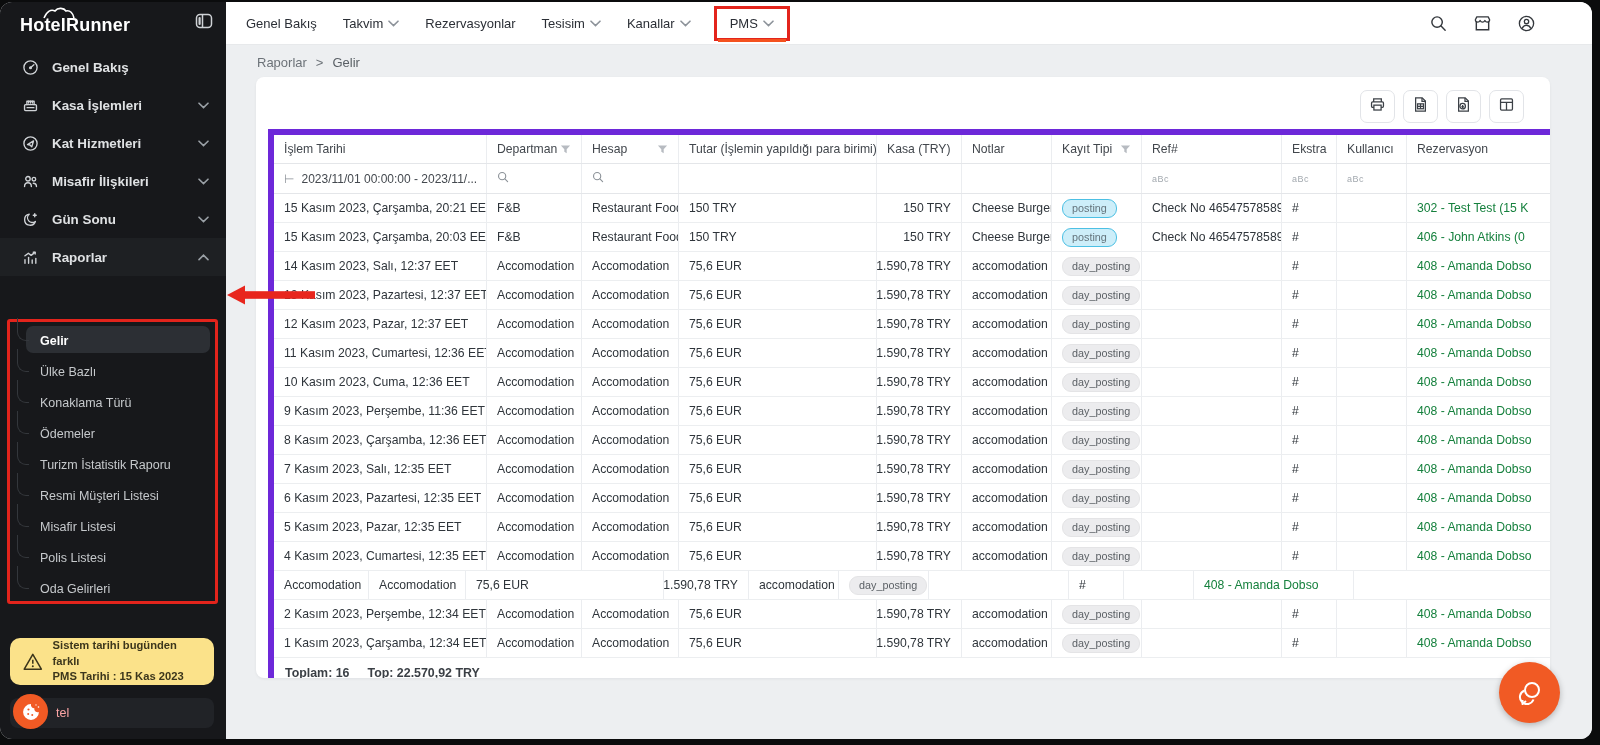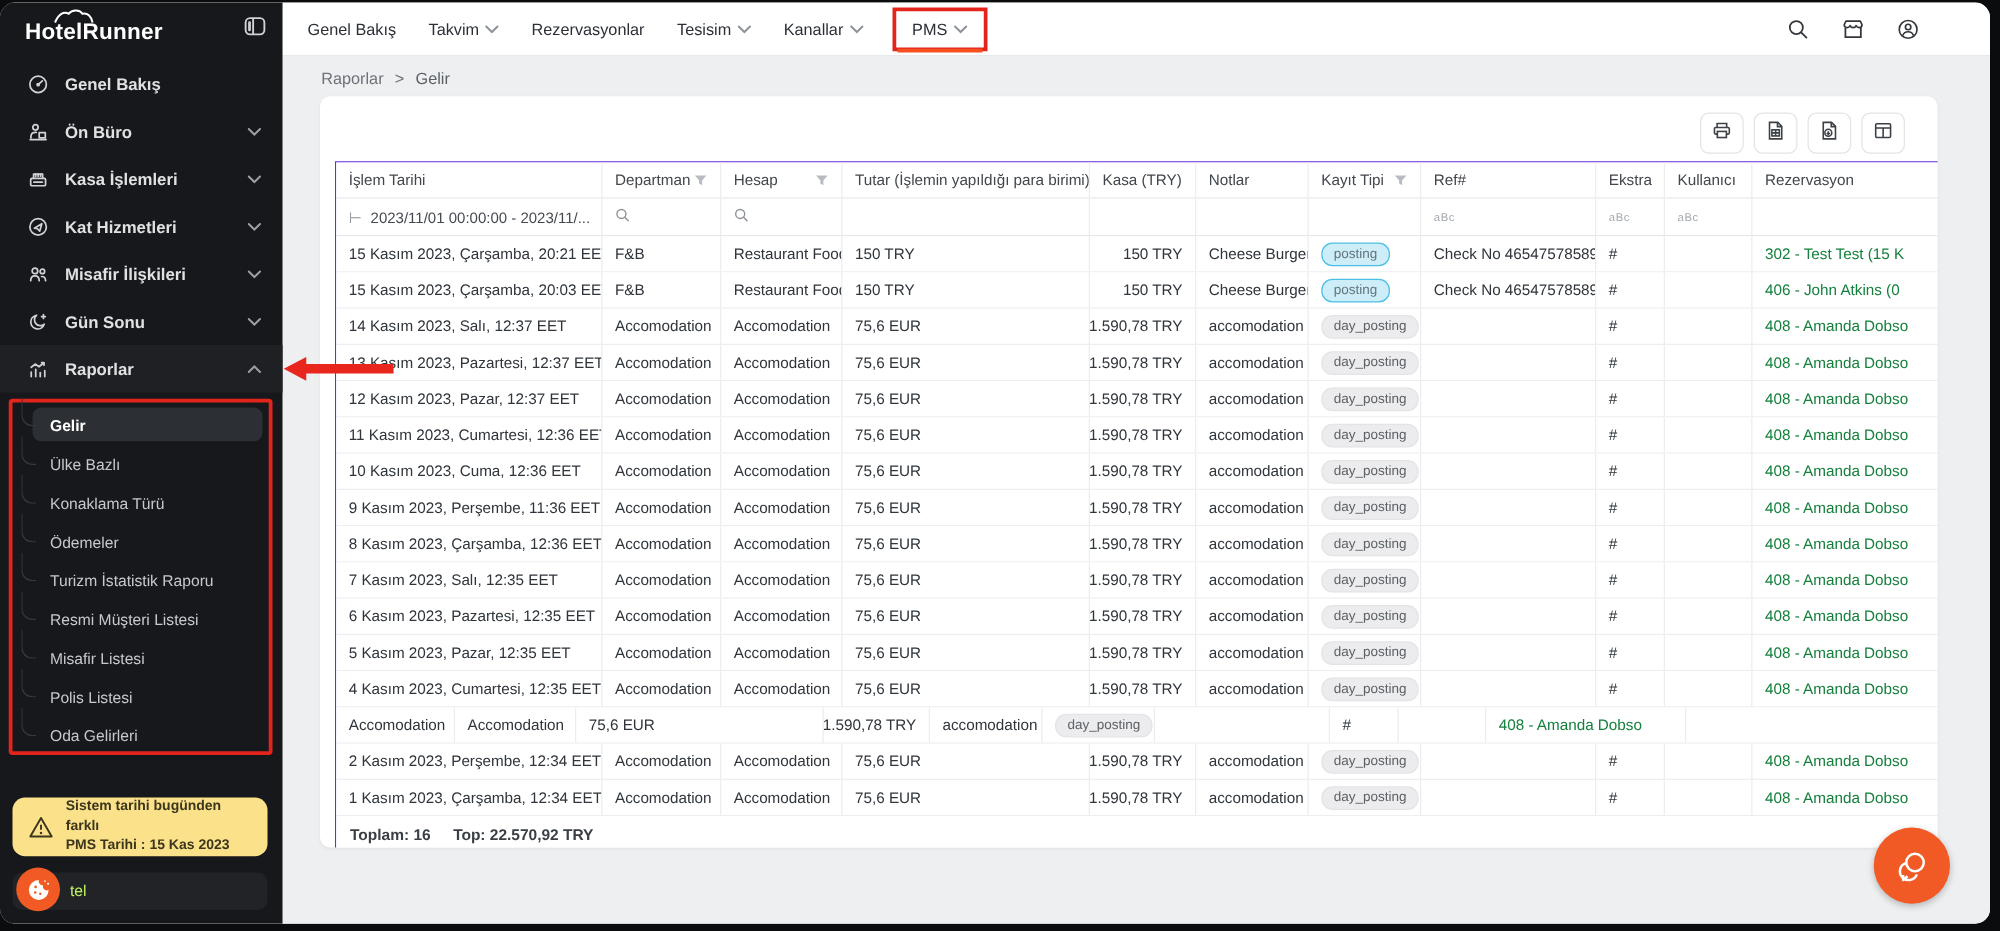--- a/index.html
+++ b/index.html
@@ -18,21 +18,21 @@
   .nav-it .ic{width:18px;height:18px;flex:none;display:flex;align-items:center;justify-content:center}
   .nav-it .chev{margin-left:auto;margin-right:17px;color:#9aa0a6;display:flex}
   .nav-it.sel{background:#1e2023}
   .submenu{position:absolute;left:7px;top:317px;width:211px;height:285px;border:3px solid #e3241c;border-radius:3px;box-sizing:border-box;padding-top:3px;z-index:2}
   .subit{position:relative;height:31px;display:flex;align-items:center;padding-left:30px;font-size:12.5px;color:#c6c9cc;cursor:pointer}
   .subit::after{content:"";position:absolute;left:7px;top:-7px;width:11px;height:22px;border-left:1px solid #34373c;border-bottom:1px solid #34373c;border-bottom-left-radius:9px}
   .subit.active{color:#fff;font-weight:700}
   .subit.active::before{content:"";position:absolute;left:16px;right:5px;top:1px;bottom:3px;background:#2c2f34;border-radius:7px}
   .subit span{position:relative;z-index:1}
   .warning{position:absolute;left:10px;top:636px;width:204px;height:47px;background:#fbe28a;border-radius:10px;display:flex;align-items:center;gap:9px;padding:0 10px 0 12px;box-sizing:border-box;color:#3c361c;font-size:11.2px;font-weight:600;line-height:1.4}
-  .hotelrow{position:absolute;left:10px;top:696px;width:204px;height:30px;background:#212327;border-radius:8px;color:#bef264;font-size:12.5px;display:flex;align-items:center;padding-left:46px;box-sizing:border-box}
+  .hotelrow{position:absolute;left:10px;top:696px;width:204px;height:30px;background:#212327;border-radius:8px;color:#fca5a5;font-size:12.5px;display:flex;align-items:center;padding-left:46px;box-sizing:border-box}
   .cookie{position:absolute;left:13px;top:692px;width:35px;height:35px;border-radius:50%;background:#f15a24;display:flex;align-items:center;justify-content:center;cursor:pointer;z-index:4}
 
   
   .topnav{position:absolute;left:226px;top:0;right:0;height:42px;background:#fff;border-bottom:1px solid #e7e9eb;display:flex;align-items:center;z-index:2}
   .tn-items{display:flex;align-items:center;gap:26px;padding-left:20px}
   .tn-it{font-size:13px;font-weight:500;color:#2b2f36;display:flex;align-items:center;gap:5px;cursor:pointer;white-space:nowrap}
   .tn-it .chev{color:#8d939a;display:flex}
   .tn-box{border:3px solid #e3241c;padding:7px 13px;position:relative;margin:0 -3px}
   .tn-box::after{content:"";position:absolute;left:1px;right:1px;bottom:-4px;height:3px;background:#f4511e}
   .tn-right{margin-left:auto;display:flex;align-items:center;gap:25px;padding-right:56px}
@@ -40,21 +40,21 @@
 
   
   .content{position:absolute;left:226px;top:42px;right:0;bottom:0;background:#edeff1}
   .breadcrumb{position:absolute;left:31px;top:11px;font-size:13px;color:#6c7278;display:flex;gap:9px;align-items:center}
   .breadcrumb .cur{color:#5a6066}
   .card{position:absolute;left:30px;top:33px;width:1294px;height:601px;background:#fff;border-radius:8px;box-shadow:0 1px 3px rgba(16,24,40,.06);overflow:hidden}
   .toolbar{position:absolute;top:13px;right:26px;display:flex;gap:8px}
   .tool-btn{width:33px;height:31px;border:1px solid #e2e4e8;border-radius:7px;background:#fff;display:flex;align-items:center;justify-content:center;color:#3c4147;cursor:pointer}
 
   
-  .tablewrap{position:absolute;left:12px;top:52px;width:1293px;border:1px solid #6d28d9;box-sizing:content-box}
+  .tablewrap{position:absolute;left:12px;top:52px;width:1293px;border:6px solid #6d28d9;box-sizing:content-box}
   .trow{display:flex;border-bottom:1px solid #eceef0;background:#fff}
   .tcell{flex:none;box-sizing:border-box;border-right:1px solid #ebedf0;padding:0 10px;display:flex;align-items:center;font-size:12.2px;color:#2f353b;white-space:nowrap;overflow:hidden}
   .thead .tcell{color:#42474d;font-weight:500;justify-content:flex-start}
   .thead{height:28px;border-bottom:1px solid #e4e6e9}
   .tfilter{height:29px;border-bottom:1px solid #e4e6e9}
   .tfilter .tcell{color:#44494f;font-size:12px;gap:7px}
   .tdata{height:28px}
   .funnel{margin-left:auto;display:flex}
   .num{justify-content:flex-end}
   .abc{font-size:9px;color:#a3a9af;letter-spacing:.5px}
@@ -92,36 +92,20 @@
     <div class="nav" id="side-nav">
         <div class="nav-it">
           <span class="ic">
             <svg width="17" height="17" viewBox="0 0 16 16" fill="none" stroke="#cfd2d6" stroke-width="1.3" stroke-linecap="round" stroke-linejoin="round">
               <circle cx="8" cy="8" r="6.2"></circle>
               <path d="M8 8.2 L11.2 5.4"></path>
               <circle cx="8" cy="8.2" r=".8" fill="#cfd2d6"></circle>
             </svg>
           </span>
           <span>Genel Bakış</span>
-        </div>
-        <div class="nav-it">
-          <span class="ic">
-            <svg width="17" height="17" viewBox="0 0 16 16" fill="none" stroke="#cfd2d6" stroke-width="1.3" stroke-linecap="round" stroke-linejoin="round">
-              <circle cx="6" cy="4.6" r="2"></circle>
-              <path d="M2.6 12.6 v-1 c0-2 1.5-3.2 3.4-3.2 h.6"></path>
-              <path d="M8.8 8.6 h4.6 v4 h-4.6 z"></path>
-              <path d="M2 13.8 h12"></path>
-            </svg>
-          </span>
-          <span>Ön Büro</span>
-          <span class="chev">
-            <svg width="11" height="7" viewBox="0 0 11 7">
-              <path d="M1 1.2 L5.5 5.6 L10 1.2" fill="none" stroke="currentColor" stroke-width="1.6" stroke-linecap="round"></path>
-            </svg>
-          </span>
         </div>
         <div class="nav-it">
           <span class="ic">
             <svg width="17" height="17" viewBox="0 0 16 16" fill="none" stroke="#cfd2d6" stroke-width="1.3" stroke-linecap="round" stroke-linejoin="round">
               <rect x="2.4" y="7.2" width="11.2" height="5.6" rx="1"></rect>
               <path d="M4.6 7.2 V4 h6.8 v3.2"></path>
               <path d="M6.2 4 v1.6 M8 4 v1.6 M9.8 4 v1.6"></path>
               <path d="M4.8 10 h6.4"></path>
             </svg>
           </span>

